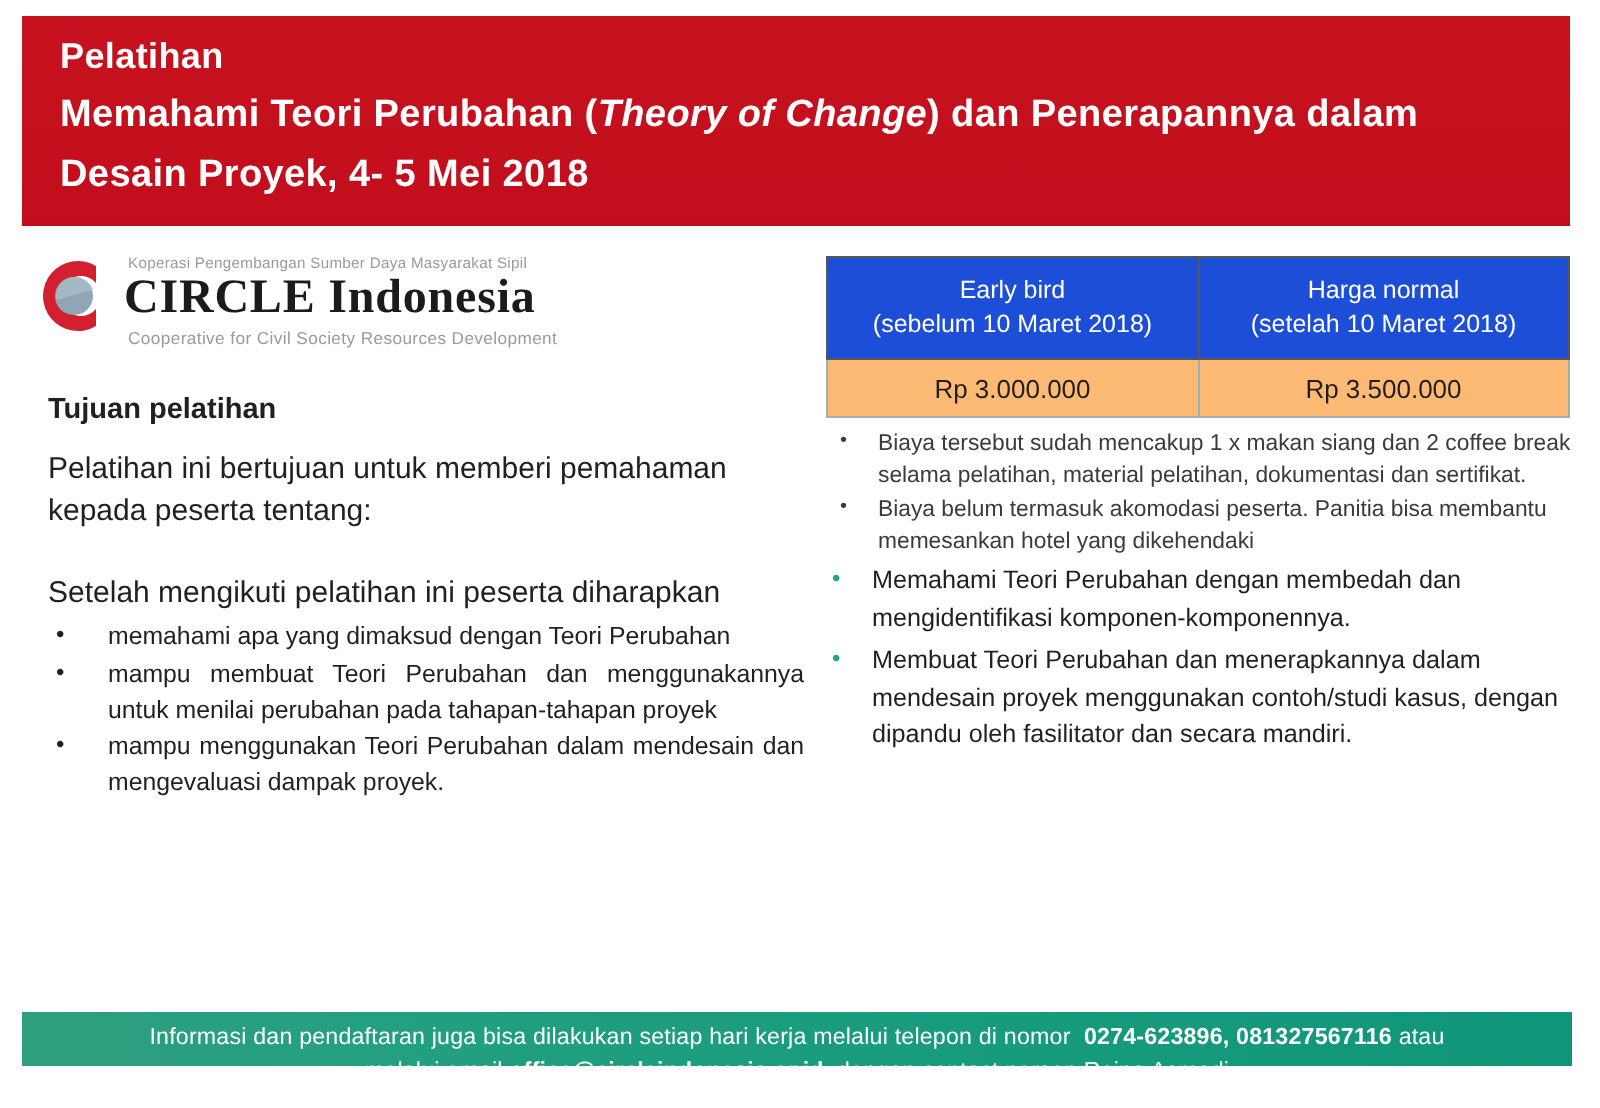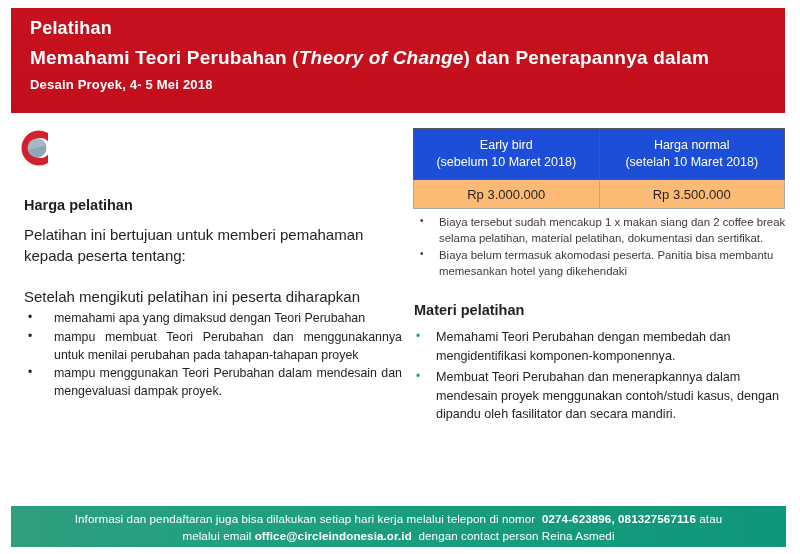--- a/index.html
+++ b/index.html
@@ -29,21 +29,21 @@
     padding: 11px 0 0 19px;
   }
   .banner-line {
     color: #ffffff;
     font-weight: bold;
     letter-spacing: 0.2px;
     line-height: 1.0;
   }
   .banner-line.l1 { font-size: 18px; margin-bottom: 11px; }
   .banner-line.l2 { font-size: 19px; margin-bottom: 11px; }
-  .banner-line.l3 { font-size: 13px; }
+  .banner-line.l3 { font-size: 19px; }
   .banner-line em { font-style: italic; }
 
   
   .logo-block {
     position: absolute;
     left: 10px;
     top: 124px;
     width: 380px;
     height: 50px;
   }
@@ -197,21 +197,21 @@
     color: #231f20;
     margin: 22px 0 10px 0;
   }
 
   
   .footer {
     position: absolute;
     left: 11px;
     top: 506px;
     width: 775px;
-    height: 41px;
+    height: 27px;
     background: linear-gradient(90deg, #2f9e7e 0%, #23a080 22%, #179c7d 60%, #0f9579 100%);
     color: #ffffff;
     text-align: center;
     box-sizing: border-box;
     padding-top: 5px;
   }
   .footer-line {
     font-size: 11.6px;
     line-height: 1.45;
     letter-spacing: 0.1px;
@@ -228,20 +228,25 @@
 </div>
 
 <div class="logo-block">
   <span class="logo-mark">
     <svg width="44" height="44" viewBox="0 0 44 44" aria-hidden="true">
       <path d="M36 7 A17.5 17.5 0 1 0 36 37 L36 28.5 A10 10 0 1 1 36 15.5 Z" fill="#d32030"></path>
       <circle cx="25" cy="22" r="9.5" fill="#8fa7b5"></circle>
       <path d="M16 22 A9.5 9.5 0 0 1 34.5 19 L16 24 Z" fill="#a9bcc7" opacity="0.85"></path>
     </svg>
   </span>
+  <div class="logo-text-wrap">
+    <div class="logo-tagline-top">Koperasi Pengembangan Sumber Daya Masyarakat Sipil</div>
+    <div class="logo-name">CIRCLE Indonesia</div>
+    <div class="logo-tagline-bottom">Cooperative for Civil Society Resources Development</div>
+  </div>
 </div>
 
 <table class="price-table">
   <tbody>
     <tr>
       <td class="ph">
         <span>Early bird</span>
         <span class="sub">(sebelum  10 Maret 2018)</span>
       </td>
       <td class="ph">
@@ -250,37 +255,36 @@
       </td>
     </tr>
     <tr>
       <td class="pv">Rp 3.000.000</td>
       <td class="pv">Rp 3.500.000</td>
     </tr>
   </tbody>
 </table>
 
 <div class="col-left">
-  <div class="sec-head">Harga pelatihan</div>
+  <div class="sec-head">Tujuan pelatihan</div>
   <p class="para">Pelatihan ini bertujuan untuk memberi pemahaman kepada peserta tentang:</p>
   <div class="gap-block"></div>
   <p class="para">Setelah mengikuti pelatihan ini peserta diharapkan</p>
   <ul class="blist">
     <li>memahami apa yang dimaksud dengan Teori Perubahan</li>
     <li>mampu membuat Teori Perubahan dan menggunakannya untuk menilai perubahan pada tahapan-tahapan proyek</li>
     <li>mampu menggunakan Teori Perubahan dalam mendesain dan mengevaluasi dampak proyek.</li>
   </ul>
 </div>
 
 <div class="col-right">
   <ul class="blist small">
     <li>Biaya tersebut sudah mencakup 1 x makan siang dan 2 coffee break selama pelatihan, material pelatihan, dokumentasi dan sertifikat.</li>
     <li>Biaya belum termasuk akomodasi peserta. Panitia bisa membantu memesankan hotel yang dikehendaki</li>
   </ul>
-  <div class="sec-head-materi">Materi pelatihan</div>
   <ul class="blist teal">
     <li>Memahami Teori Perubahan dengan membedah dan mengidentifikasi komponen-komponennya.</li>
     <li>Membuat Teori Perubahan dan menerapkannya dalam mendesain proyek menggunakan contoh/studi kasus, dengan dipandu oleh fasilitator dan secara mandiri.</li>
   </ul>
 </div>
 
 <div class="footer">
   <div class="footer-line"><span>Informasi dan pendaftaran juga bisa dilakukan setiap hari kerja melalui telepon di nomor</span>&nbsp; <b>0274-623896, 081327567116</b> <span>atau</span></div>
   <div class="footer-line"><span>melalui email</span> <b>office@circleindonesia.or.id</b>&nbsp; <span>dengan contact person Reina Asmedi</span></div>
 </div>

